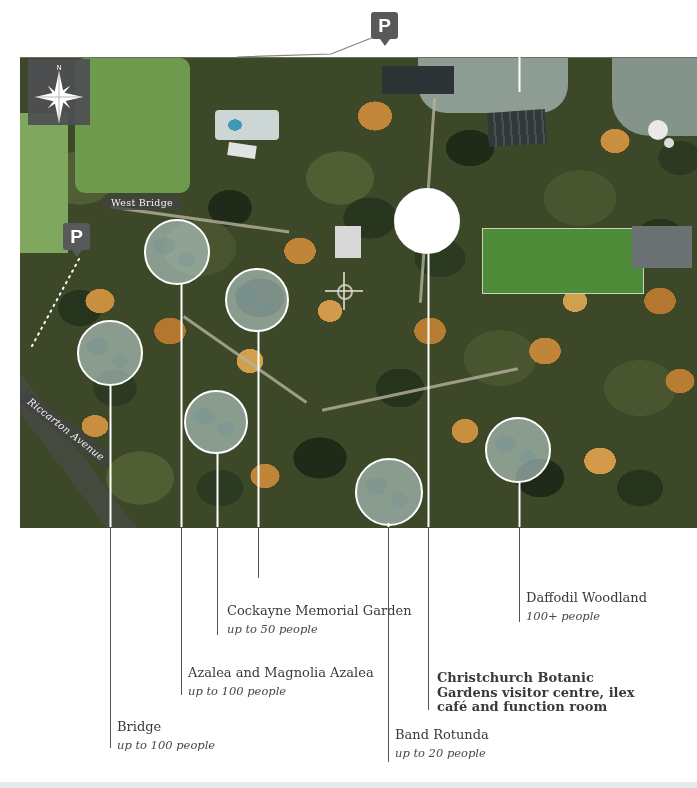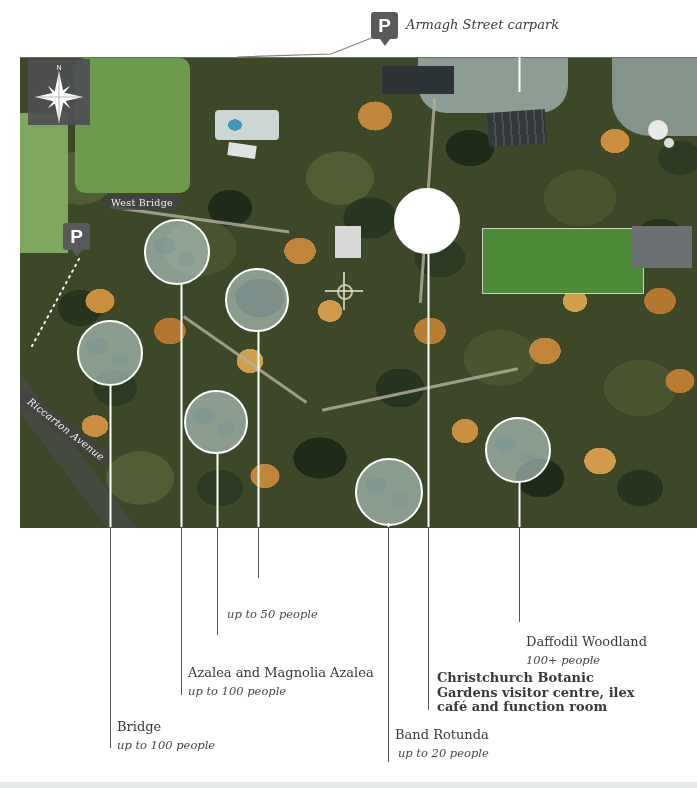--- a/index.html
+++ b/index.html
@@ -184,39 +184,39 @@
     <line x1="258.5" y1="527" x2="258.5" y2="578" stroke="#555" stroke-width="1"></line>
     <line x1="388.5" y1="523" x2="388.5" y2="527" stroke="#fff" stroke-width="2"></line>
     <line x1="388.5" y1="527" x2="388.5" y2="762" stroke="#555" stroke-width="1"></line>
     <line x1="428.5" y1="254" x2="428.5" y2="527" stroke="#fff" stroke-width="2"></line>
     <line x1="428.5" y1="527" x2="428.5" y2="710" stroke="#555" stroke-width="1"></line>
     <line x1="519.5" y1="482" x2="519.5" y2="527" stroke="#fff" stroke-width="2"></line>
     <line x1="519.5" y1="527" x2="519.5" y2="622" stroke="#555" stroke-width="1"></line>
   </svg>
 
   <div class="p-icon p-armagh">P</div>
-  <div class="armagh-label">Armagh Street carpark</div>
 
   <div class="label" style="left:227px;top:604px;">
+    <div class="name">Cockayne Memorial Garden</div>
     <div class="cap">up to 50 people</div>
   </div>
   <div class="label" style="left:188px;top:666px;">
     <div class="name">Azalea and Magnolia Azalea</div>
     <div class="cap">up to 100 people</div>
   </div>
   <div class="label" style="left:117px;top:720px;">
     <div class="name">Bridge</div>
     <div class="cap">up to 100 people</div>
   </div>
-  <div class="label" style="left:526px;top:591px;margin-top:44px;">
+  <div class="label" style="left:526px;top:591px;">
     <div class="name">Daffodil Woodland</div>
     <div class="cap">100+ people</div>
   </div>
   <div class="label" style="left:437px;top:671px;width:212px;font-weight:bold;">
     <div class="name">Christchurch Botanic Gardens visitor centre, ilex café and function room</div>
   </div>
-  <div class="label" style="left:395px;top:728px;text-align:right;">
+  <div class="label" style="left:395px;top:728px;">
     <div class="name">Band Rotunda</div>
     <div class="cap">up to 20 people</div>
   </div>
 
   <div class="footer-bar"></div>
 </div>
 
 </body></html>

